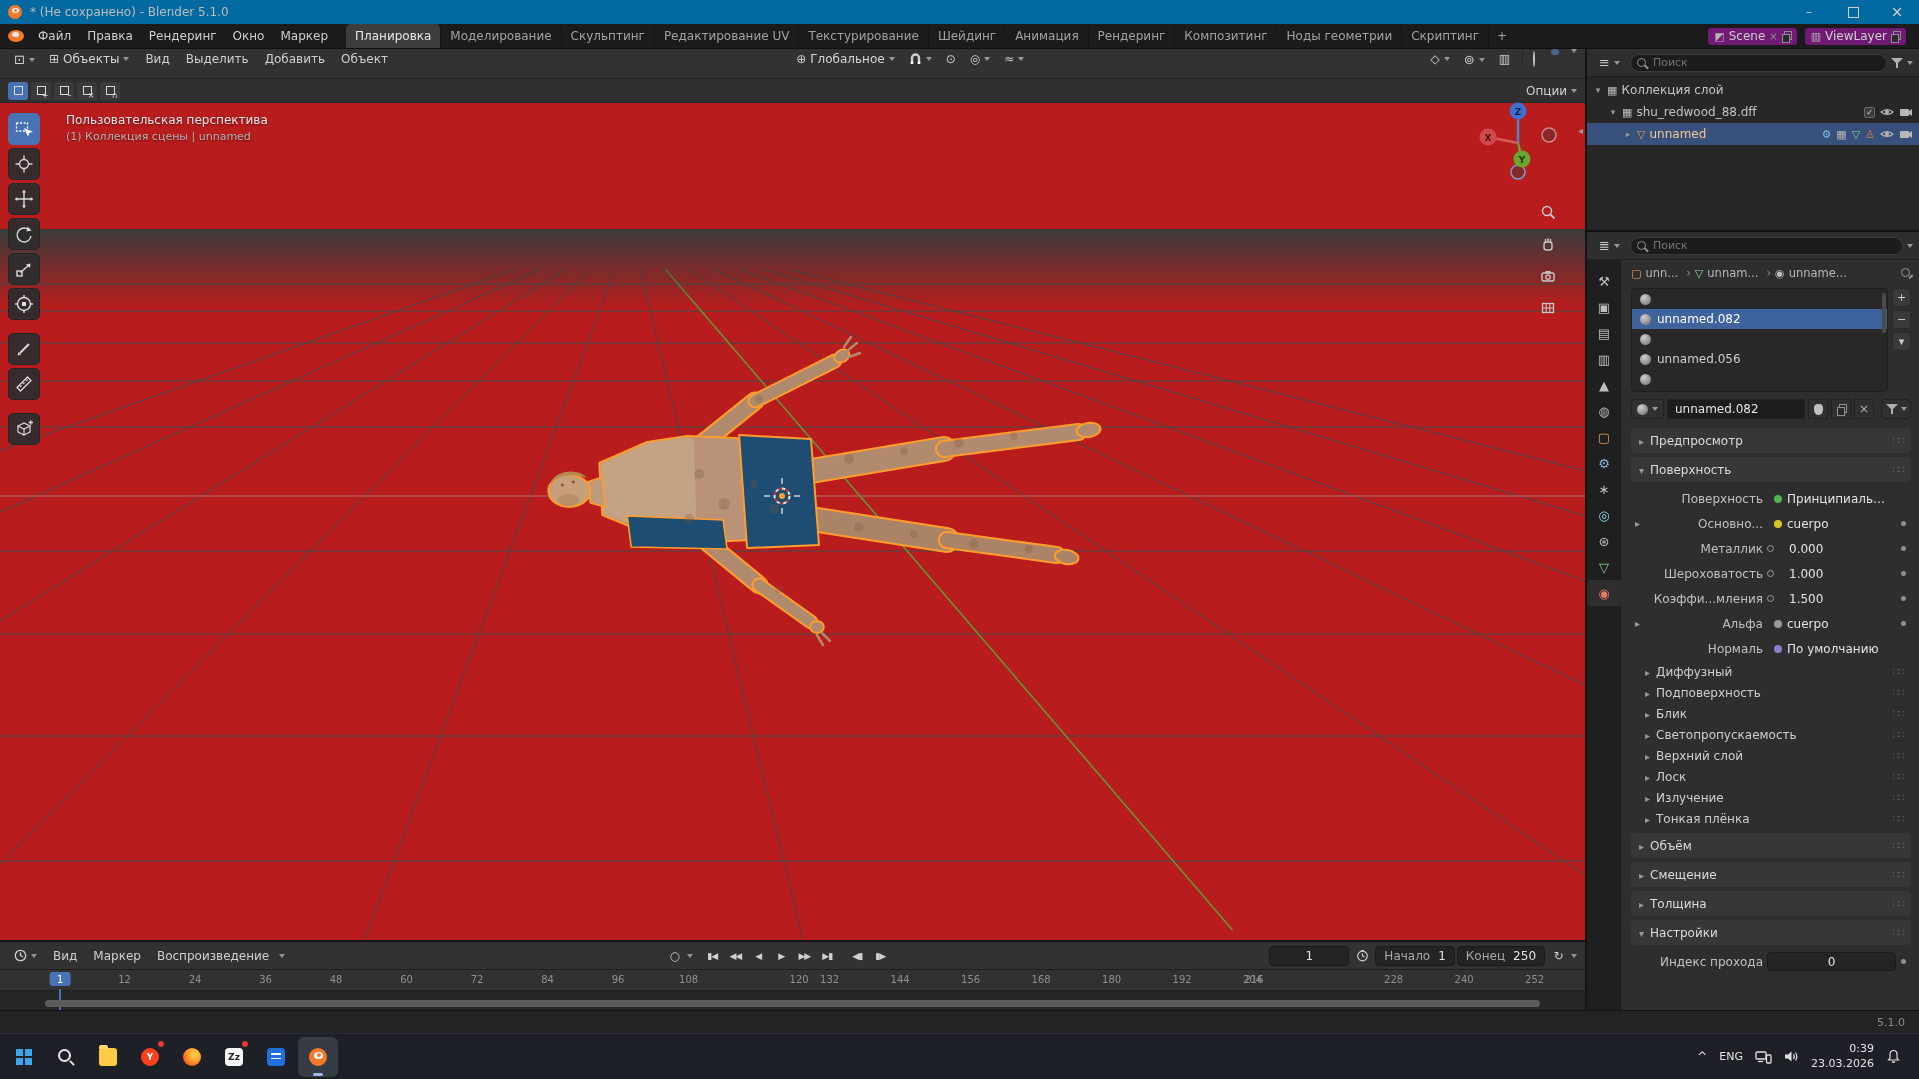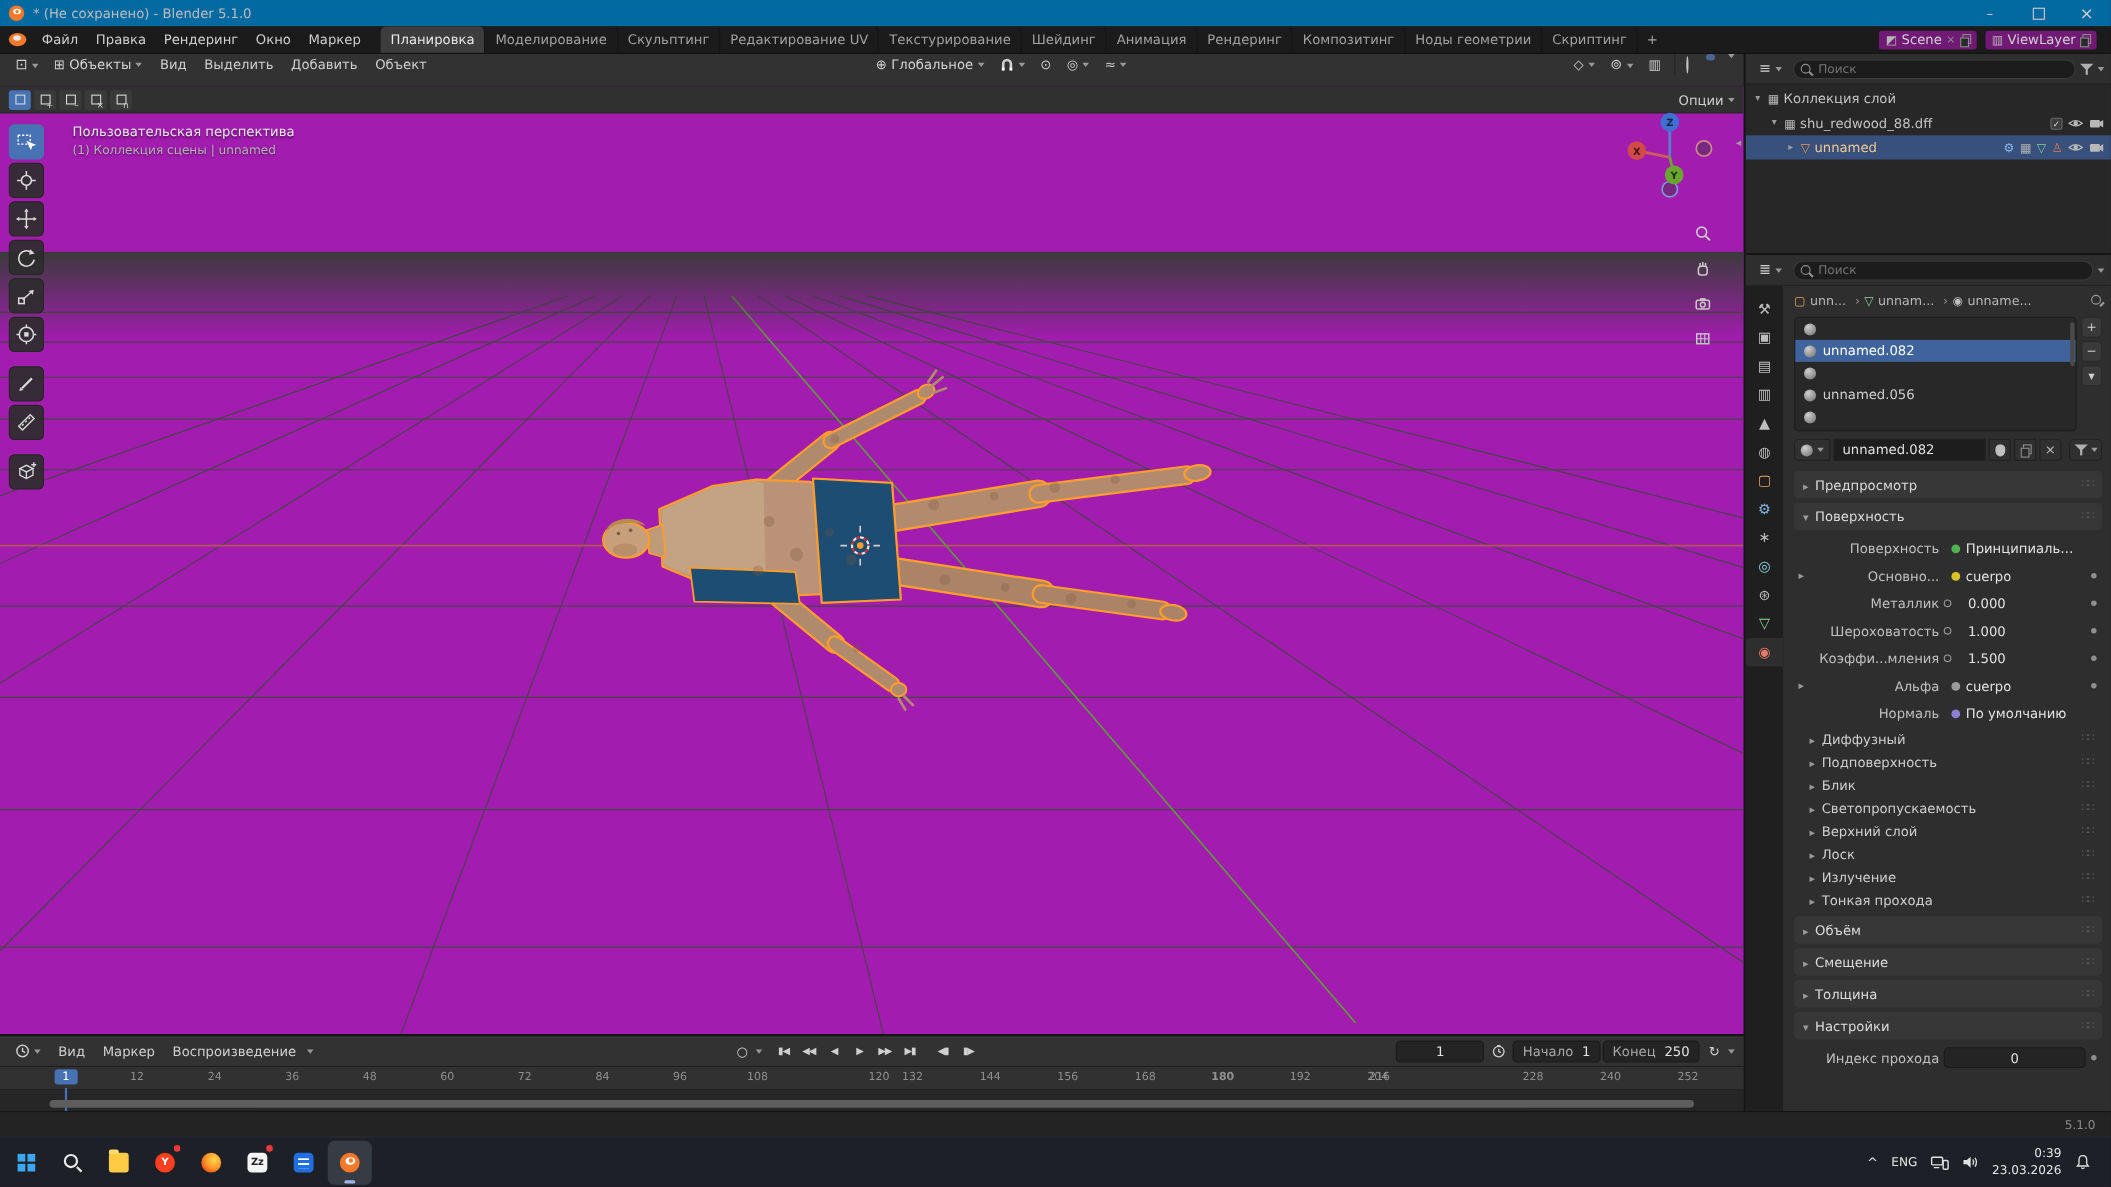--- a/index.html
+++ b/index.html
@@ -59,21 +59,21 @@
 .sep{width:1px;height:18px;background:#262626;margin:0 4px}
 .sph{width:13px;height:13px;border-radius:50%}
 .sph.wire{border:1.2px solid #c4c4c4}
 .sph.solid{background:radial-gradient(circle at 35% 30%,#e2e2e2,#787878)}
 .sph.mat{background:radial-gradient(circle at 35% 30%,#f0d9a0,#96713f)}
 .sph.rend{background:radial-gradient(circle at 35% 30%,#fff0c0,#d08030)}
 .shade-btn{padding:3px 4px;border-radius:4px}
 .shade-btn.active{background:#4a6591}
 
 
-.vp-canvas{flex:1;position:relative;background:#a21caf;overflow:hidden}
+.vp-canvas{flex:1;position:relative;background:#b91c1c;overflow:hidden}
 .scene-svg{position:absolute;inset:0;width:100%;height:100%}
 .tool-strip{position:absolute;top:0;left:0;right:0;height:24px;background:#303030;border-bottom:1px solid #272727;display:flex;align-items:center;padding:0 8px;gap:3px}
 .selmode{width:20px;height:18px;border-radius:3px;background:#3a3a3a;display:flex;align-items:center;justify-content:center}
 .selmode.active{background:#4772b3}
 .selmode span{width:9px;height:9px;border:1.2px solid #d8d8d8;display:block;position:relative}
 .selmode span.m2::after,.selmode span.m3::after,.selmode span.m4::after,.selmode span.m5::after{content:"+";position:absolute;right:-4px;bottom:-6px;font-size:8px;color:#d8d8d8}
 .selmode span.m3::after{content:"–"}
 .selmode span.m4::after{content:"×"}
 .selmode span.m5::after{content:"∩"}
 .strip-right{margin-left:auto;display:flex;align-items:center;gap:4px;color:#d0d0d0}
@@ -644,21 +644,21 @@
               <span class="tl-tick" style="left: 406.625px;">60</span>
               <span class="tl-tick" style="left: 477.125px;">72</span>
               <span class="tl-tick" style="left: 547.625px;">84</span>
               <span class="tl-tick" style="left: 618.125px;">96</span>
               <span class="tl-tick" style="left: 688.625px;">108</span>
               <span class="tl-tick" style="left: 759.125px; margin-left: 40px;">120</span>
               <span class="tl-tick" style="left: 829.625px;">132</span>
               <span class="tl-tick" style="left: 900.125px;">144</span>
               <span class="tl-tick" style="left: 970.625px;">156</span>
               <span class="tl-tick" style="left: 1041.12px;">168</span>
-              <span class="tl-tick" style="left: 1111.62px; font-weight: bold;">180</span>
+              <span class="tl-tick" style="left: 1111.62px;">180</span>
               <span class="tl-tick" style="left: 1182.12px;">192</span>
               <span class="tl-tick" style="left: 1252.62px;">204</span>
               <span class="tl-tick" style="left: 1254px;">216</span>
               <span class="tl-tick" style="left: 1393.62px;">228</span>
               <span class="tl-tick" style="left: 1464.12px;">240</span>
               <span class="tl-tick" style="left: 1534.62px;">252</span>
             </div>
           <div class="tl-playhead" style="left:59px"></div>
           <div class="tl-pill" style="left:60px">1</div>
           <div class="tl-scroll"></div>
@@ -1033,21 +1033,21 @@
                 </div>
 
                 <div class="subrow">
                   <span class="exp-closed"></span>
                   <span>Излучение</span>
                   <span class="grip"></span>
                 </div>
 
                 <div class="subrow">
                   <span class="exp-closed"></span>
-                  <span>Тонкая прохода</span>
+                  <span>Тонкая плёнка</span>
                   <span class="grip"></span>
                 </div>
               </div>
 
             <div>
 
                 <div class="section">
                   <span class="exp-closed"></span>
                   <span>Объём</span>
                   <span class="grip"></span>

